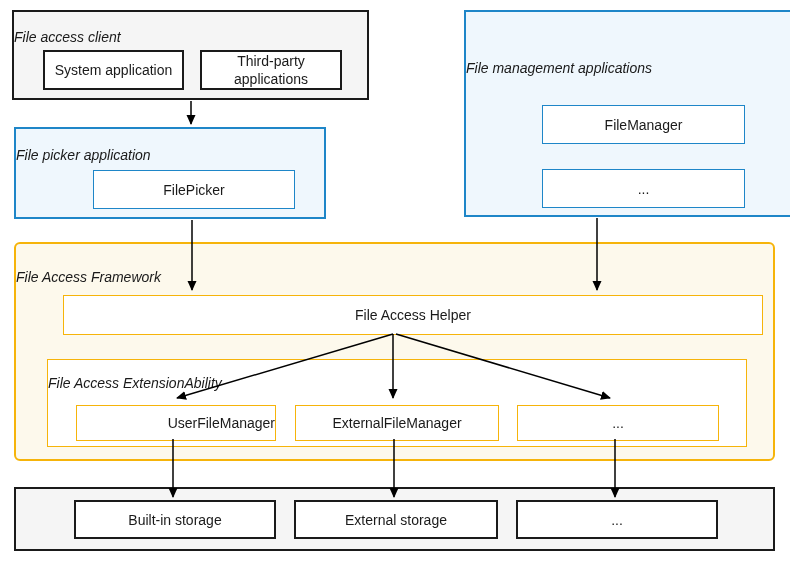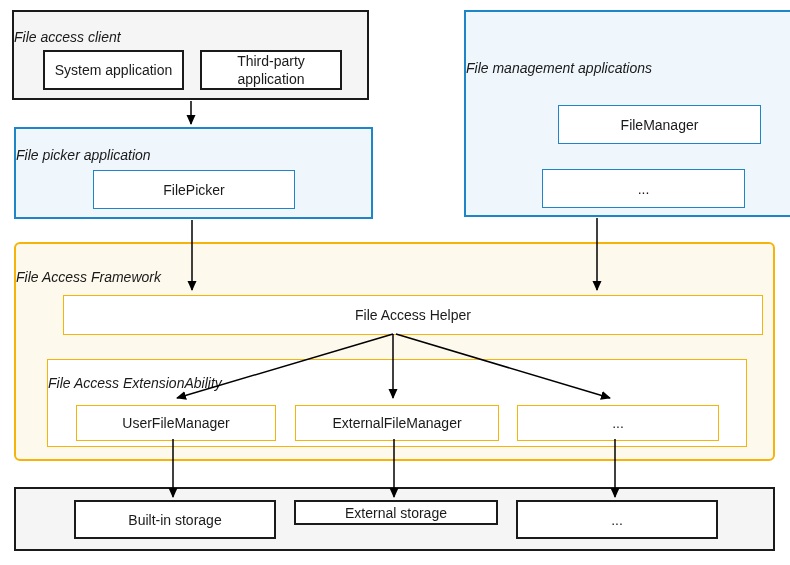--- a/index.html
+++ b/index.html
@@ -40,65 +40,65 @@
 </style>
 </head>
 <body>
 
 <div class="abs outer" style="left:12px;top:10px;width:357px;height:90px;">
   <div class="box-title" style="top:17px;">File access client</div>
   <div class="abs node b-dark" style="left:29px;top:38px;width:141px;height:40px;">
     <span>System application</span>
   </div>
   <div class="abs node b-dark" style="left:186px;top:38px;width:142px;height:40px;">
-    <span>Third-party application</span>
+    <span>Third-party applications</span>
   </div>
 </div>
 
-<div class="abs outer-blue" style="left:14px;top:127px;width:359px;height:92px;">
+<div class="abs outer-blue" style="left:14px;top:127px;width:312px;height:92px;">
   <div class="box-title" style="top:18px;">File picker application</div>
   <div class="abs node b-blue" style="left:77px;top:41px;width:202px;height:39px;">
     <span>FilePicker</span>
   </div>
 </div>
 
 <div class="abs outer-blue" style="left:418px;top:10px;width:358px;height:207px;margin-left:46px;">
   <div class="box-title" style="top:48px;">File management applications</div>
-  <div class="abs node b-blue" style="left:92px;top:93px;width:203px;height:39px;">
+  <div class="abs node b-blue" style="left:76px;top:93px;width:203px;height:39px;">
     <span>FileManager</span>
   </div>
   <div class="abs node b-blue" style="left:76px;top:157px;width:203px;height:39px;">
     <span>...</span>
   </div>
 </div>
 
 <div class="abs outer-yellow" style="left:14px;top:242px;width:761px;height:219px;border-radius:6px;">
   <div class="box-title" style="top:25px;">File Access Framework</div>
   <div class="abs node b-yellow" style="left:31px;top:51px;width:700px;height:40px;margin-left:16px;">
     <span>File Access Helper</span>
   </div>
   <div class="abs node b-yellow" style="left:31px;top:115px;width:700px;height:88px;display:block;">
     <div class="box-title" style="top:14px;">File Access ExtensionAbility</div>
-    <div class="abs node b-yellow" style="left:28px;top:45px;width:200px;height:36px;">
+    <div class="abs node b-yellow" style="left:28px;top:45px;width:200px;height:36px;justify-content:flex-end;">
       <span>UserFileManager</span>
     </div>
     <div class="abs node b-yellow" style="left:247px;top:45px;width:204px;height:36px;">
       <span>ExternalFileManager</span>
     </div>
     <div class="abs node b-yellow" style="left:469px;top:45px;width:202px;height:36px;">
       <span>...</span>
     </div>
   </div>
 </div>
 
 <div class="abs outer" style="left:14px;top:487px;width:761px;height:64px;">
   <div class="abs node b-dark" style="left:58px;top:11px;width:202px;height:39px;">
     <span>Built-in storage</span>
   </div>
-  <div class="abs node b-dark" style="left:278px;top:11px;width:204px;height:25px;align-items:center;">
+  <div class="abs node b-dark" style="left:278px;top:11px;width:204px;height:39px;align-items:center;">
     <span>External storage</span>
   </div>
   <div class="abs node b-dark" style="left:500px;top:11px;width:202px;height:39px;">
     <span>...</span>
   </div>
 </div>
 
 <svg class="arrows" width="790" height="565" viewBox="0 0 790 565">
   <defs>
     <marker id="ah" markerUnits="userSpaceOnUse" markerWidth="11" markerHeight="10" refX="9" refY="4.5" orient="auto">

